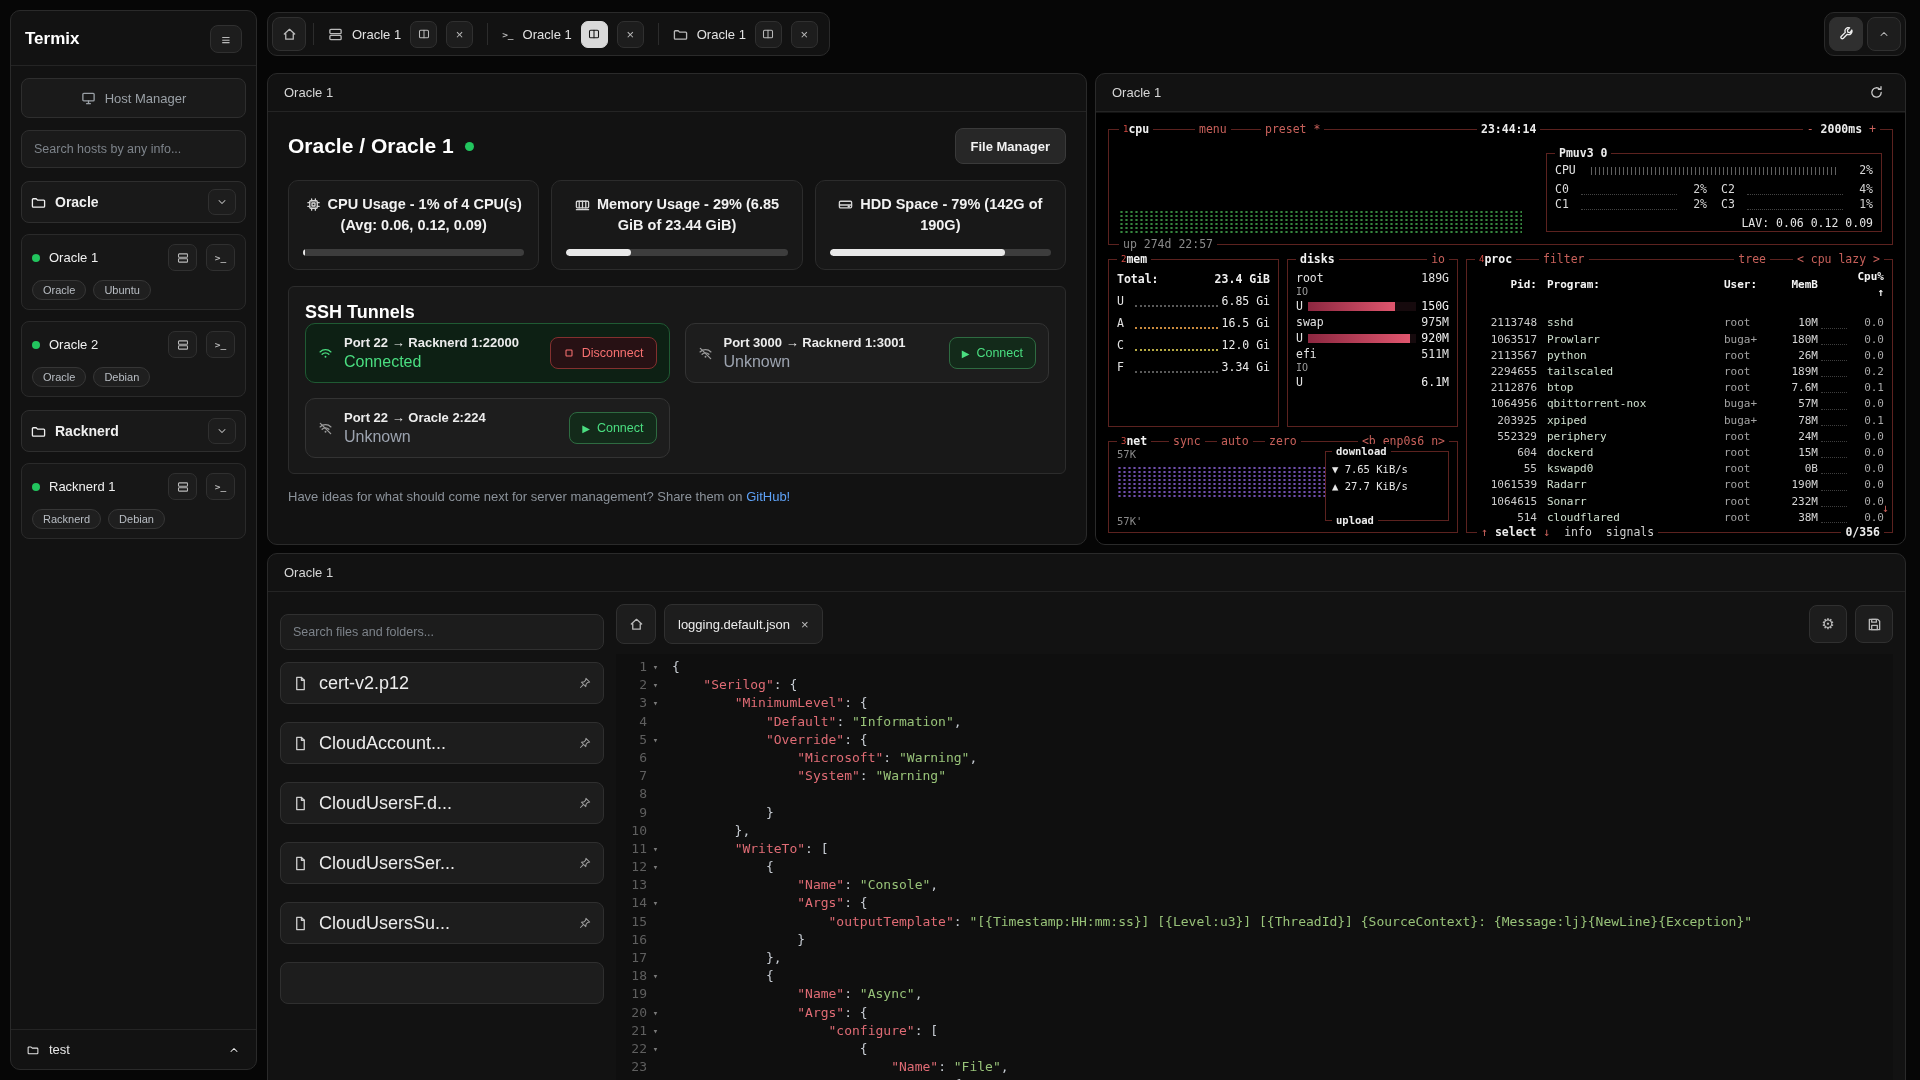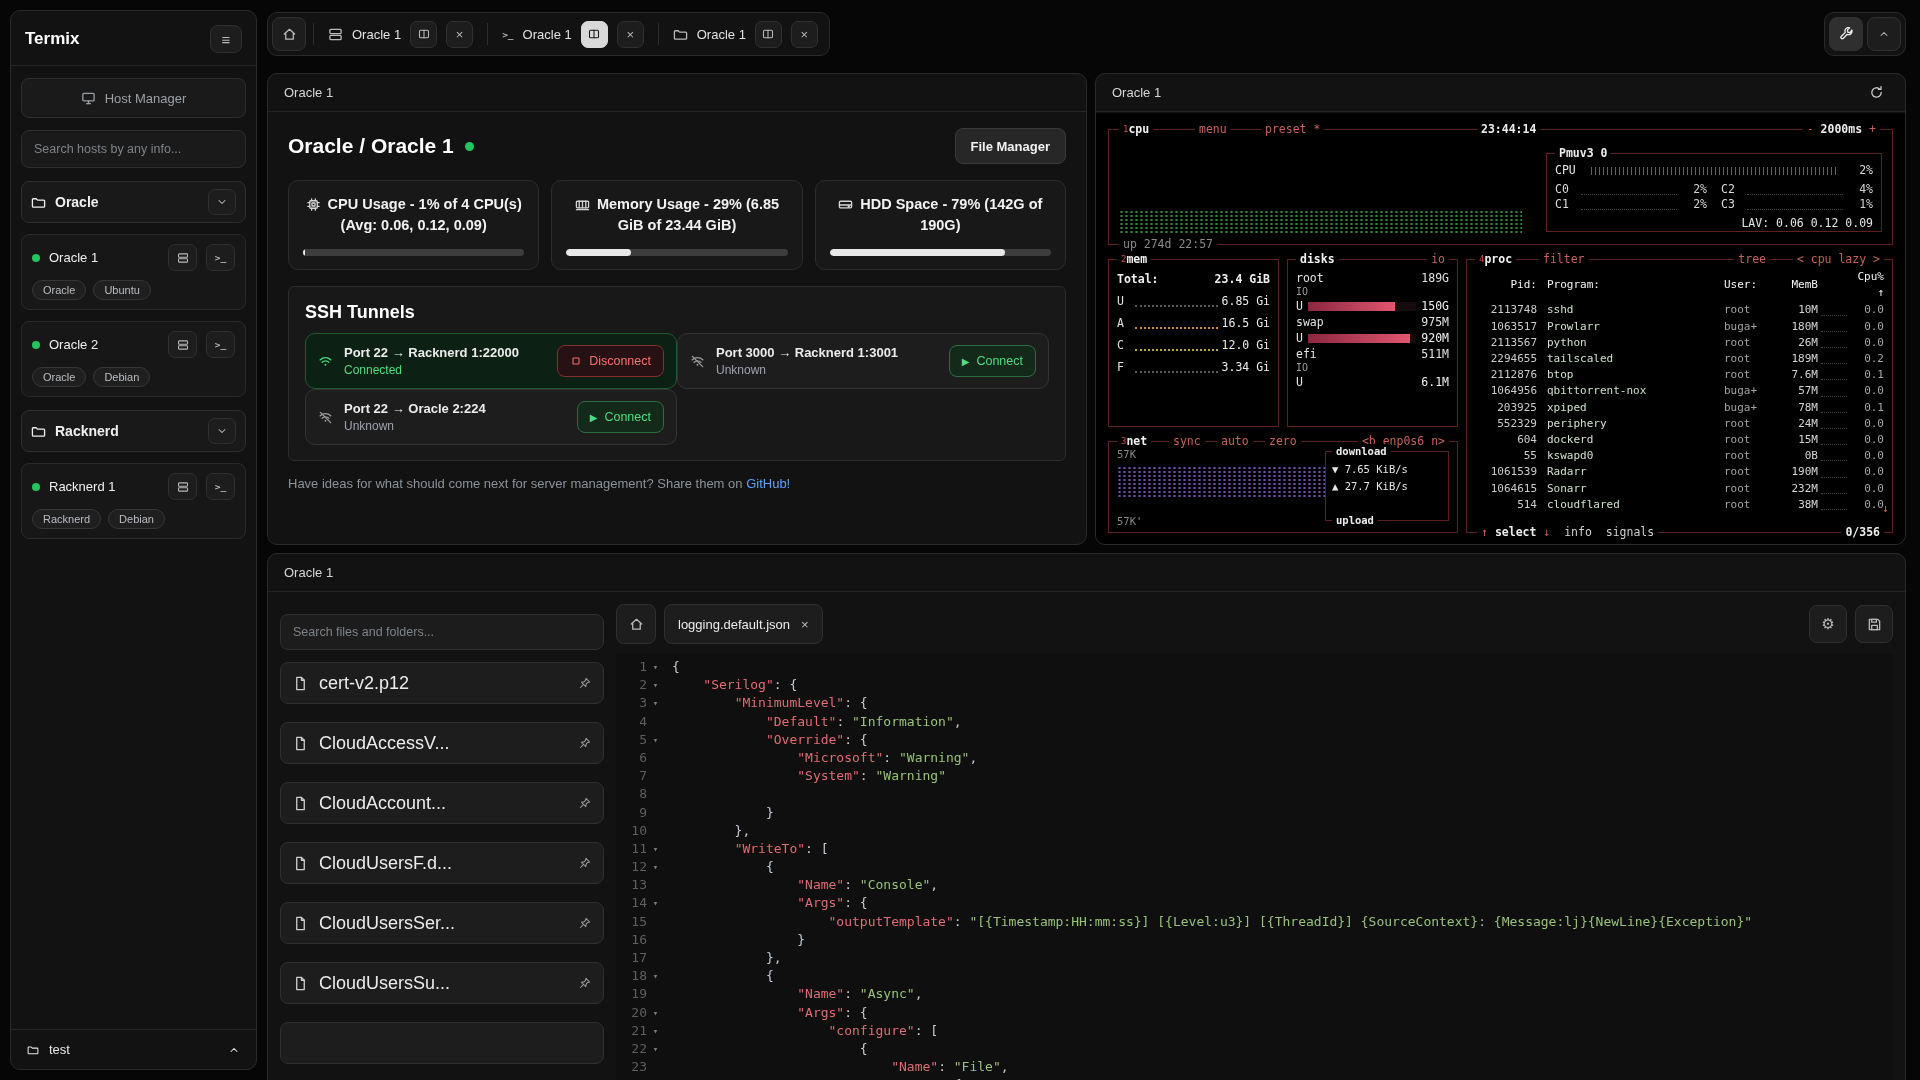--- a/index.html
+++ b/index.html
@@ -69,30 +69,30 @@
 .file-manager-btn{height:36px;padding:0 15px;background:#272727;border:1px solid #3a3a3a;border-radius:8px;
   color:#f2f2f2;font-size:13px;font-weight:bold;cursor:pointer;}
 .stat-cards{display:grid;grid-template-columns:1fr 1fr 1fr;gap:12px;margin-top:16px;}
 .stat-card{background:#181818;border:1px solid #2c2c2c;border-radius:10px;padding:13px 14px;}
 .stat-head{text-align:center;font-size:14.5px;font-weight:bold;color:#f2f2f2;line-height:1.45;}
 .stat-icon{display:inline-block;vertical-align:-3px;margin-right:7px;color:#d5d5d5;}
 .stat-track{height:7px;background:#3d3d3d;border-radius:4px;margin-top:13px;overflow:hidden;}
 .stat-fill{height:100%;background:#e8e8e8;border-radius:4px;}
 .ssh-card{background:#181818;border:1px solid #2c2c2c;border-radius:6px;padding:15px 16px;margin-top:16px;}
 .ssh-title{font-size:18px;font-weight:bold;color:#fff;}
-.tunnel-grid{display:grid;grid-template-columns:1fr 1fr;gap:0;margin-top:10px;}
+.tunnel-grid{display:grid;grid-template-columns:1fr 1fr;gap:15px;margin-top:0;}
 .tunnel{display:flex;align-items:center;gap:11px;border-radius:10px;padding:11px 12px;}
 .tunnel.connected{background:#0d2014;border:1px solid #1f5a33;}
 .tunnel.unknown{background:#1d1d1d;border:1px solid #333;}
 .tunnel-icon{flex:none;display:flex;}
 .tunnel.connected .tunnel-icon{color:#4ade80;}
 .tunnel.unknown .tunnel-icon{color:#9a9a9a;}
 .tunnel-info{flex:1;min-width:0;}
 .tunnel-route{font-size:13px;font-weight:bold;color:#ececec;white-space:nowrap;}
-.tunnel-status{font-size:12px;margin-top:3px;}
+.tunnel-status{font-size:16px;margin-top:3px;}
 .tunnel.connected .tunnel-status{color:#4ade80;}
 .tunnel.unknown .tunnel-status{color:#9ca3af;}
 .t-btn{display:flex;align-items:center;gap:7px;height:32px;padding:0 12px;border-radius:8px;
   font-size:12.5px;cursor:pointer;flex:none;}
 .btn-disconnect{background:#271114;border:1px solid #83302f;color:#f87171;}
 .btn-connect{background:#132a1a;border:1px solid #2e6b41;color:#4ade80;}
 .sp-footer{margin-top:15px;font-size:13px;color:#8b929a;}
 .sp-footer a{color:#5ea2f7;text-decoration:none;cursor:pointer;}
 
 
@@ -149,21 +149,21 @@
 .net-scale-t{position:absolute;left:8px;top:5px;color:#8a8a8a;font-size:10.5px;}
 .net-scale-b{position:absolute;left:8px;bottom:3px;color:#8a8a8a;font-size:10.5px;}
 .net-graph{position:absolute;left:8px;right:126px;top:24px;height:32px;
   background-image:radial-gradient(circle,#7e57c2 1px,transparent 1.3px);background-size:5px 4px;opacity:.9;}
 .net-inner{position:absolute;right:8px;top:9px;bottom:11px;width:124px;}
 .net-inner-rows{padding:8px 6px 0;font-size:10.5px;color:#e6e6e6;}
 .net-inner-rows div{margin-top:2px;white-space:nowrap;}
 .bt-proc{flex:1;height:274px;}
 .proc-body{padding:9px 8px 0;display:flex;flex-direction:column;}
 .proc-head,.proc-row{display:flex;align-items:center;font-size:11px;line-height:16.2px;}
-.proc-head{color:#f4f4f4;font-weight:normal;margin-bottom:1px;}
+.proc-head{color:#f4f4f4;font-weight:bold;margin-bottom:14px;}
 .pr-pid{width:62px;text-align:right;color:#cbcbcb;}
 .pr-prog{flex:1;padding-left:10px;color:#cfe0cf;white-space:nowrap;overflow:hidden;}
 .pr-user{width:50px;color:#a3a3a3;}
 .pr-mem{width:44px;text-align:right;color:#d5d5d5;}
 .pr-lead{width:26px;border-bottom:1px dotted #3e3e3e;height:10px;margin:0 3px;}
 .pr-cpu{width:34px;text-align:right;color:#a8a8a8;}
 .proc-head .pr-pid,.proc-head .pr-prog,.proc-head .pr-user,.proc-head .pr-mem,.proc-head .pr-cpu{color:#f4f4f4;}
 .proc-scroll{position:absolute;right:3px;bottom:16px;}
 
 
@@ -855,37 +855,20 @@
               </span>
             </button>
         </div>
           <div class="file-item">
           <span class="file-ic">
               <svg class="sv" viewBox="0 0 16 16">
                 <path d="M4 1.5h5l3 3V14.5H4z"></path>
                 <path d="M9 1.5v3h3"></path>
               </svg>
             </span>
-          <span class="file-name">CloudAccessV...</span>
-          <button class="pin-btn">
-              <span>
-                <svg class="sv small" viewBox="0 0 16 16">
-                  <path d="M9.3 1.8 14.2 6.7 11.6 7.3 9.5 9.4 9 12.8 3.2 7 6.6 6.5 8.7 4.4z"></path>
-                  <line x1="2" y1="14" x2="5.8" y2="10.2"></line>
-                </svg>
-              </span>
-            </button>
-        </div>
-          <div class="file-item">
-          <span class="file-ic">
-              <svg class="sv" viewBox="0 0 16 16">
-                <path d="M4 1.5h5l3 3V14.5H4z"></path>
-                <path d="M9 1.5v3h3"></path>
-              </svg>
-            </span>
           <span class="file-name">CloudAccount...</span>
           <button class="pin-btn">
               <span>
                 <svg class="sv small" viewBox="0 0 16 16">
                   <path d="M9.3 1.8 14.2 6.7 11.6 7.3 9.5 9.4 9 12.8 3.2 7 6.6 6.5 8.7 4.4z"></path>
                   <line x1="2" y1="14" x2="5.8" y2="10.2"></line>
                 </svg>
               </span>
             </button>
         </div>

